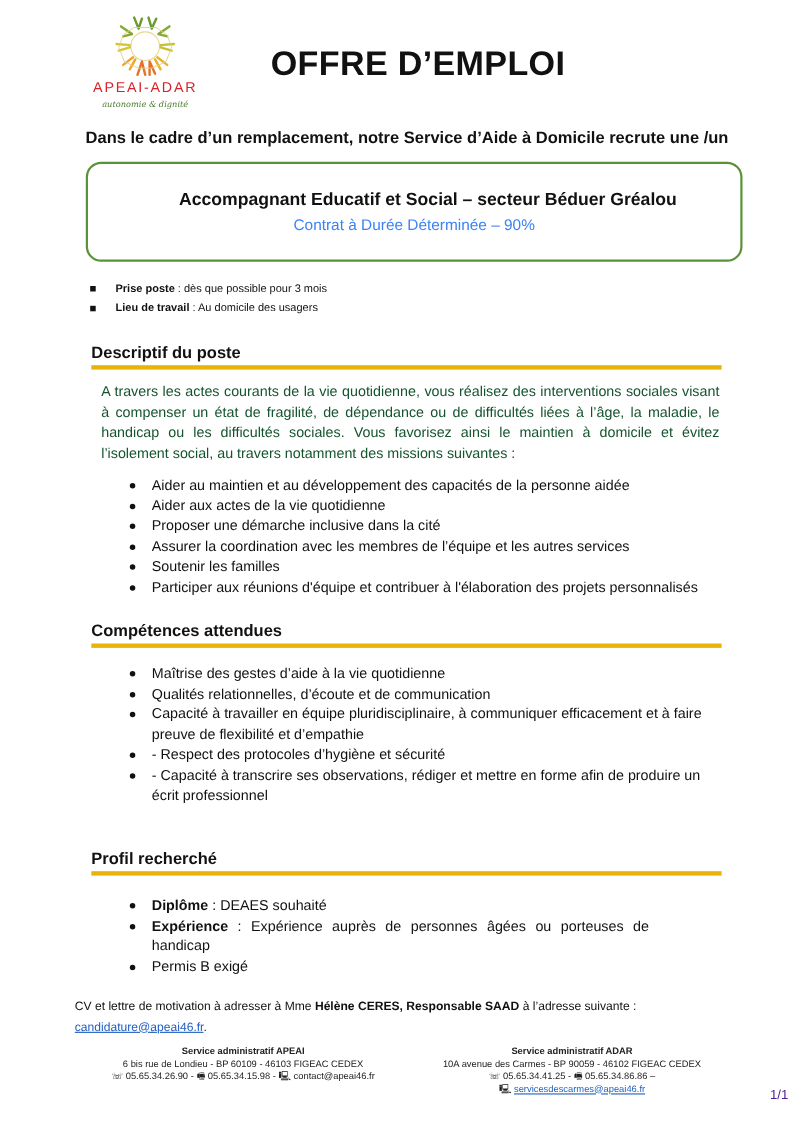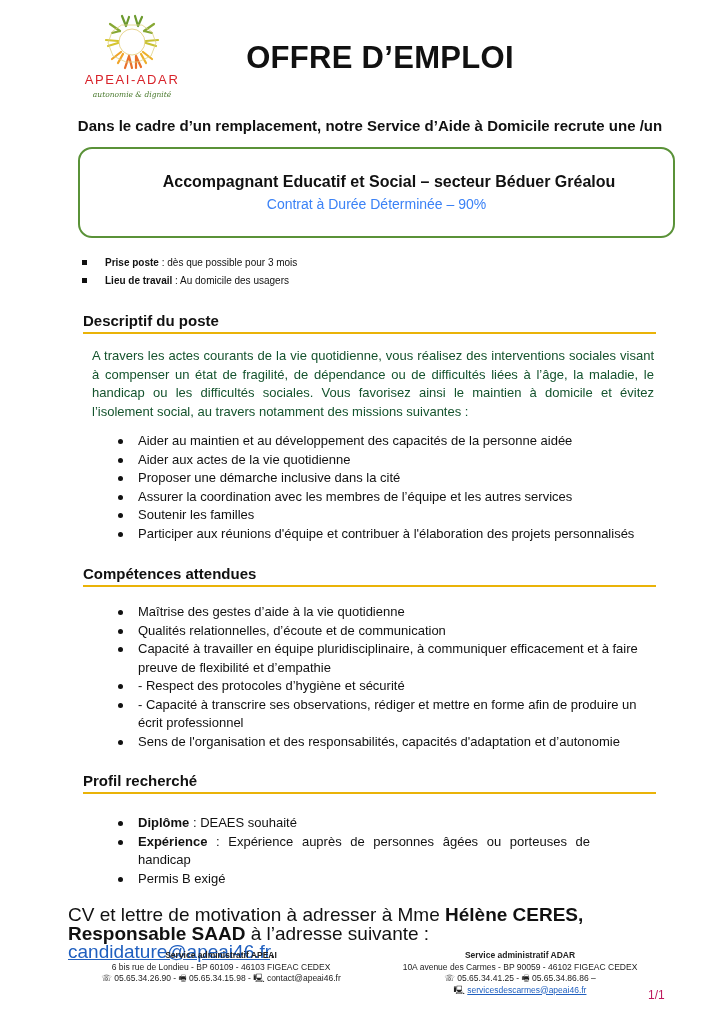--- a/index.html
+++ b/index.html
@@ -49,49 +49,49 @@
 
     .info-list { left: 80px; top: 254px; width: 560px; list-style: none; }
     .info-list li { font-size: 10px; line-height: 18px; position: relative; padding-left: 25px; }
     .info-list li .sq {
       position: absolute; left: 2px; top: 6px; width: 5px; height: 5px; background: #111;
     }
     .info-list b { font-weight: bold; }
 
     .section-head {
       left: 83px; width: 573px; font-size: 15px; font-weight: bold; color: #111;
-      border-bottom: 2px solid #eab308; padding-bottom: 3px;
+      border-bottom: 4px solid #eab308; padding-bottom: 3px;
     }
 
     .para {
       left: 92px; top: 347px; width: 562px;
       font-size: 13px; line-height: 18.5px; text-align: justify; color: #14532d;
     }
 
     .bullets { left: 118px; width: 545px; list-style: none; }
     .bullets li {
       position: relative; padding-left: 20px; font-size: 13px; line-height: 18.5px; color: #111;
     }
     .bullets li .dot {
       position: absolute; left: 0; top: 7px; width: 5px; height: 5px; border-radius: 50%; background: #111;
     }
     .bullets li.justify { text-align: justify; }
 
     .cv-line {
-      left: 68px; top: 906px; width: 620px; font-size: 19px; line-height: 18.5px; color: #111;
+      left: 68px; top: 906px; width: 620px; font-size: 11px; line-height: 18.5px; color: #111;
     }
     .cv-line a { color: #1f5fbf; text-decoration: underline; }
 
     .footer-col { font-size: 8.5px; line-height: 11.5px; text-align: center; color: #222; }
     .footer-col .fb { font-weight: bold; }
     .footer-col a { color: #1f5fbf; text-decoration: underline; }
     .footer-left { left: 90px; top: 950px; width: 262px; }
     .footer-right { left: 375px; top: 950px; width: 290px; }
 
-    .page-num { left: 648px; top: 988px; font-size: 12px; color: #be185d; }
+    .page-num { left: 700px; top: 988px; font-size: 12px; color: #4c1d95; }
   </style>
 </head>
 <body>
 
 <div class="abs logo">
   <svg width="72" height="60" viewBox="0 0 72 60">
     <g fill="none" stroke-width="2.2" stroke-linecap="round">
 
       <circle cx="36" cy="30" r="13" stroke="#e9d690" stroke-width="1"></circle>
       <path d="M30 14 L26 4 M30 14 L33 5" stroke="#6c9a2e"></path>
@@ -143,21 +143,20 @@
   <li><span class="dot"></span><span>Participer aux réunions d'équipe et contribuer à l'élaboration des projets personnalisés</span></li>
 </ul>
 
 <div class="abs section-head" style="top:565px;">Compétences attendues</div>
 <ul class="abs bullets" style="top:603px; width:540px;">
   <li><span class="dot"></span><span>Maîtrise des gestes d’aide à la vie quotidienne</span></li>
   <li><span class="dot"></span><span>Qualités relationnelles, d’écoute et de communication</span></li>
   <li><span class="dot"></span><span>Capacité à travailler en équipe pluridisciplinaire, à communiquer efficacement et à faire preuve de flexibilité et d’empathie</span></li>
   <li><span class="dot"></span><span>- Respect des protocoles d’hygiène et sécurité</span></li>
   <li><span class="dot"></span><span>- Capacité à transcrire ses observations, rédiger et mettre en forme afin de produire un écrit professionnel</span></li>
-  <li><span class="dot"></span><span>Sens de l'organisation et des responsabilités, capacités d'adaptation et d’autonomie</span></li>
 </ul>
 
 <div class="abs section-head" style="top:772px;">Profil recherché</div>
 <ul class="abs bullets" style="top:814px; width:472px;">
   <li><span class="dot"></span><b>Diplôme</b><span> : DEAES souhaité</span></li>
   <li class="justify"><span class="dot"></span><b>Expérience</b><span> : Expérience auprès de personnes âgées ou porteuses de handicap</span></li>
   <li><span class="dot"></span><span>Permis B exigé</span></li>
 </ul>
 
 <div class="abs cv-line">

